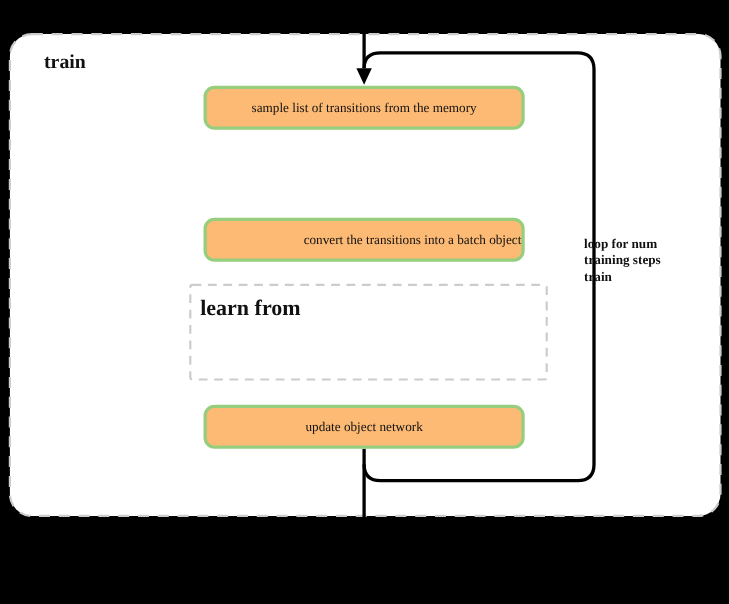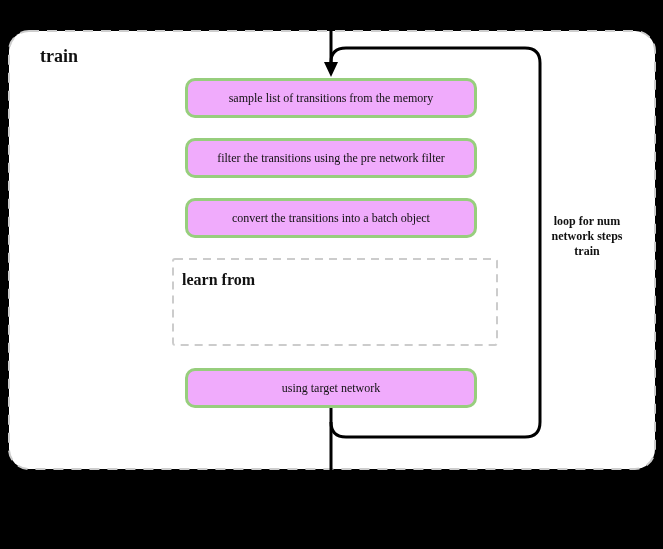--- a/index.html
+++ b/index.html
@@ -58,50 +58,49 @@
     font-size: 18px;
     font-weight: bold;
     white-space: nowrap;
   }
   .node {
     position: absolute;
     left: 185px;
     width: 292px;
     height: 40px;
     box-sizing: border-box;
-    background: #f0abfc;
+    background: #fdba74;
     border: 3px solid var(--node-border);
     border-radius: 10px;
     display: flex;
     align-items: center;
     justify-content: center;
     font-size: 12px;
     text-align: center;
   }
   .node-1 { top: 78px; }
   .node-2 { top: 138px; }
-  .node-3 { top: 198px; }
+  .node-3 { top: 198px; justify-content: flex-end; }
   .node-4 { top: 368px; }
   .learn-text {
     position: absolute;
     left: 182px;
     top: 269px;
-    font-size: 16px;
+    font-size: 20px;
     font-weight: bold;
     line-height: 22px;
   }
   .loop-label {
     position: absolute;
     left: 531px;
     top: 214px;
     width: 112px;
     font-size: 12px;
     font-weight: bold;
     line-height: 15px;
-    text-align: center;
   }
 </style>
 </head>
 <body>
 
 <div class="stage">
 
   <svg class="lines" viewBox="0 0 663 549" xmlns="http://www.w3.org/2000/svg">
 
     <rect class="container-rect" x="9" y="31" width="646" height="438" rx="20" ry="20"></rect>
@@ -115,35 +114,32 @@
 
     <path class="flow-line" d="M 331 408 L 331 500"></path>
   </svg>
 
   <div class="title">train</div>
 
   <div class="node node-1">
     <span>sample list of transitions from the memory</span>
   </div>
 
-  <div class="node node-2">
-    <span>filter the transitions using the pre network filter</span>
-  </div>
 
   <div class="node node-3">
     <span>convert the transitions into a batch object</span>
   </div>
 
   <div class="learn-text">
     <div>learn from</div>
   </div>
 
   <div class="node node-4">
-    <span>using target network</span>
+    <span>update object network</span>
   </div>
 
   <div class="loop-label">
     <div>loop for num</div>
-    <div>network steps</div>
+    <div>training steps</div>
     <div>train</div>
   </div>
 
 </div>
 
 </body></html>

